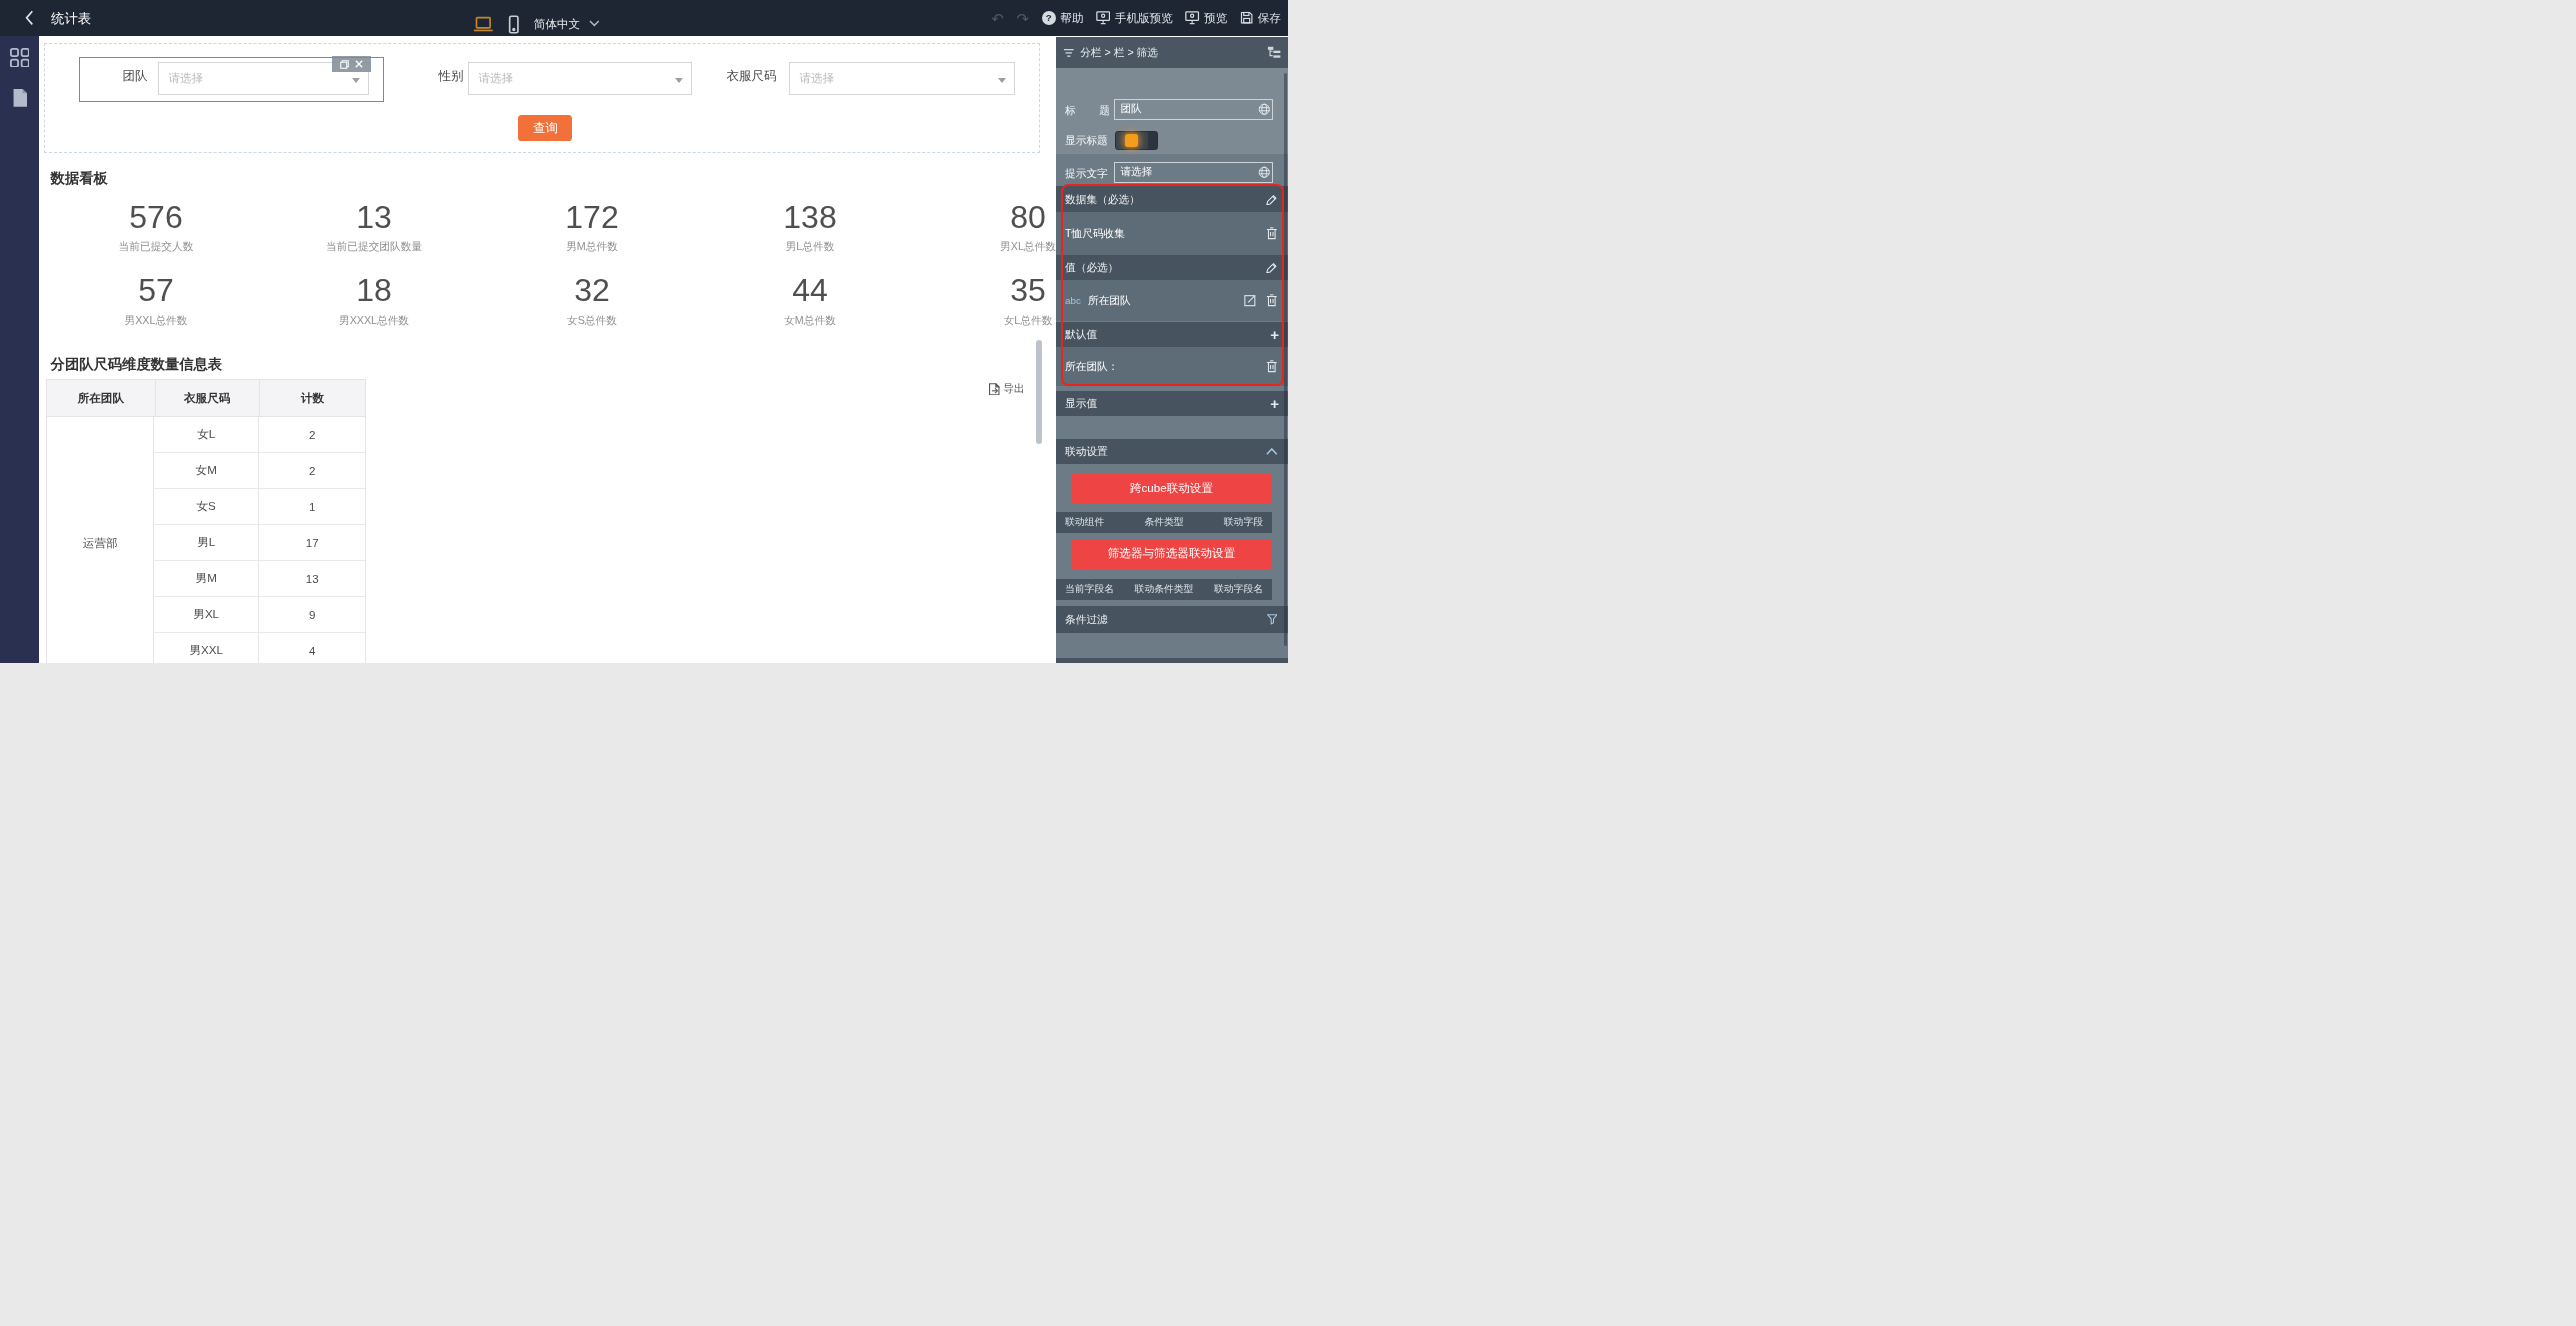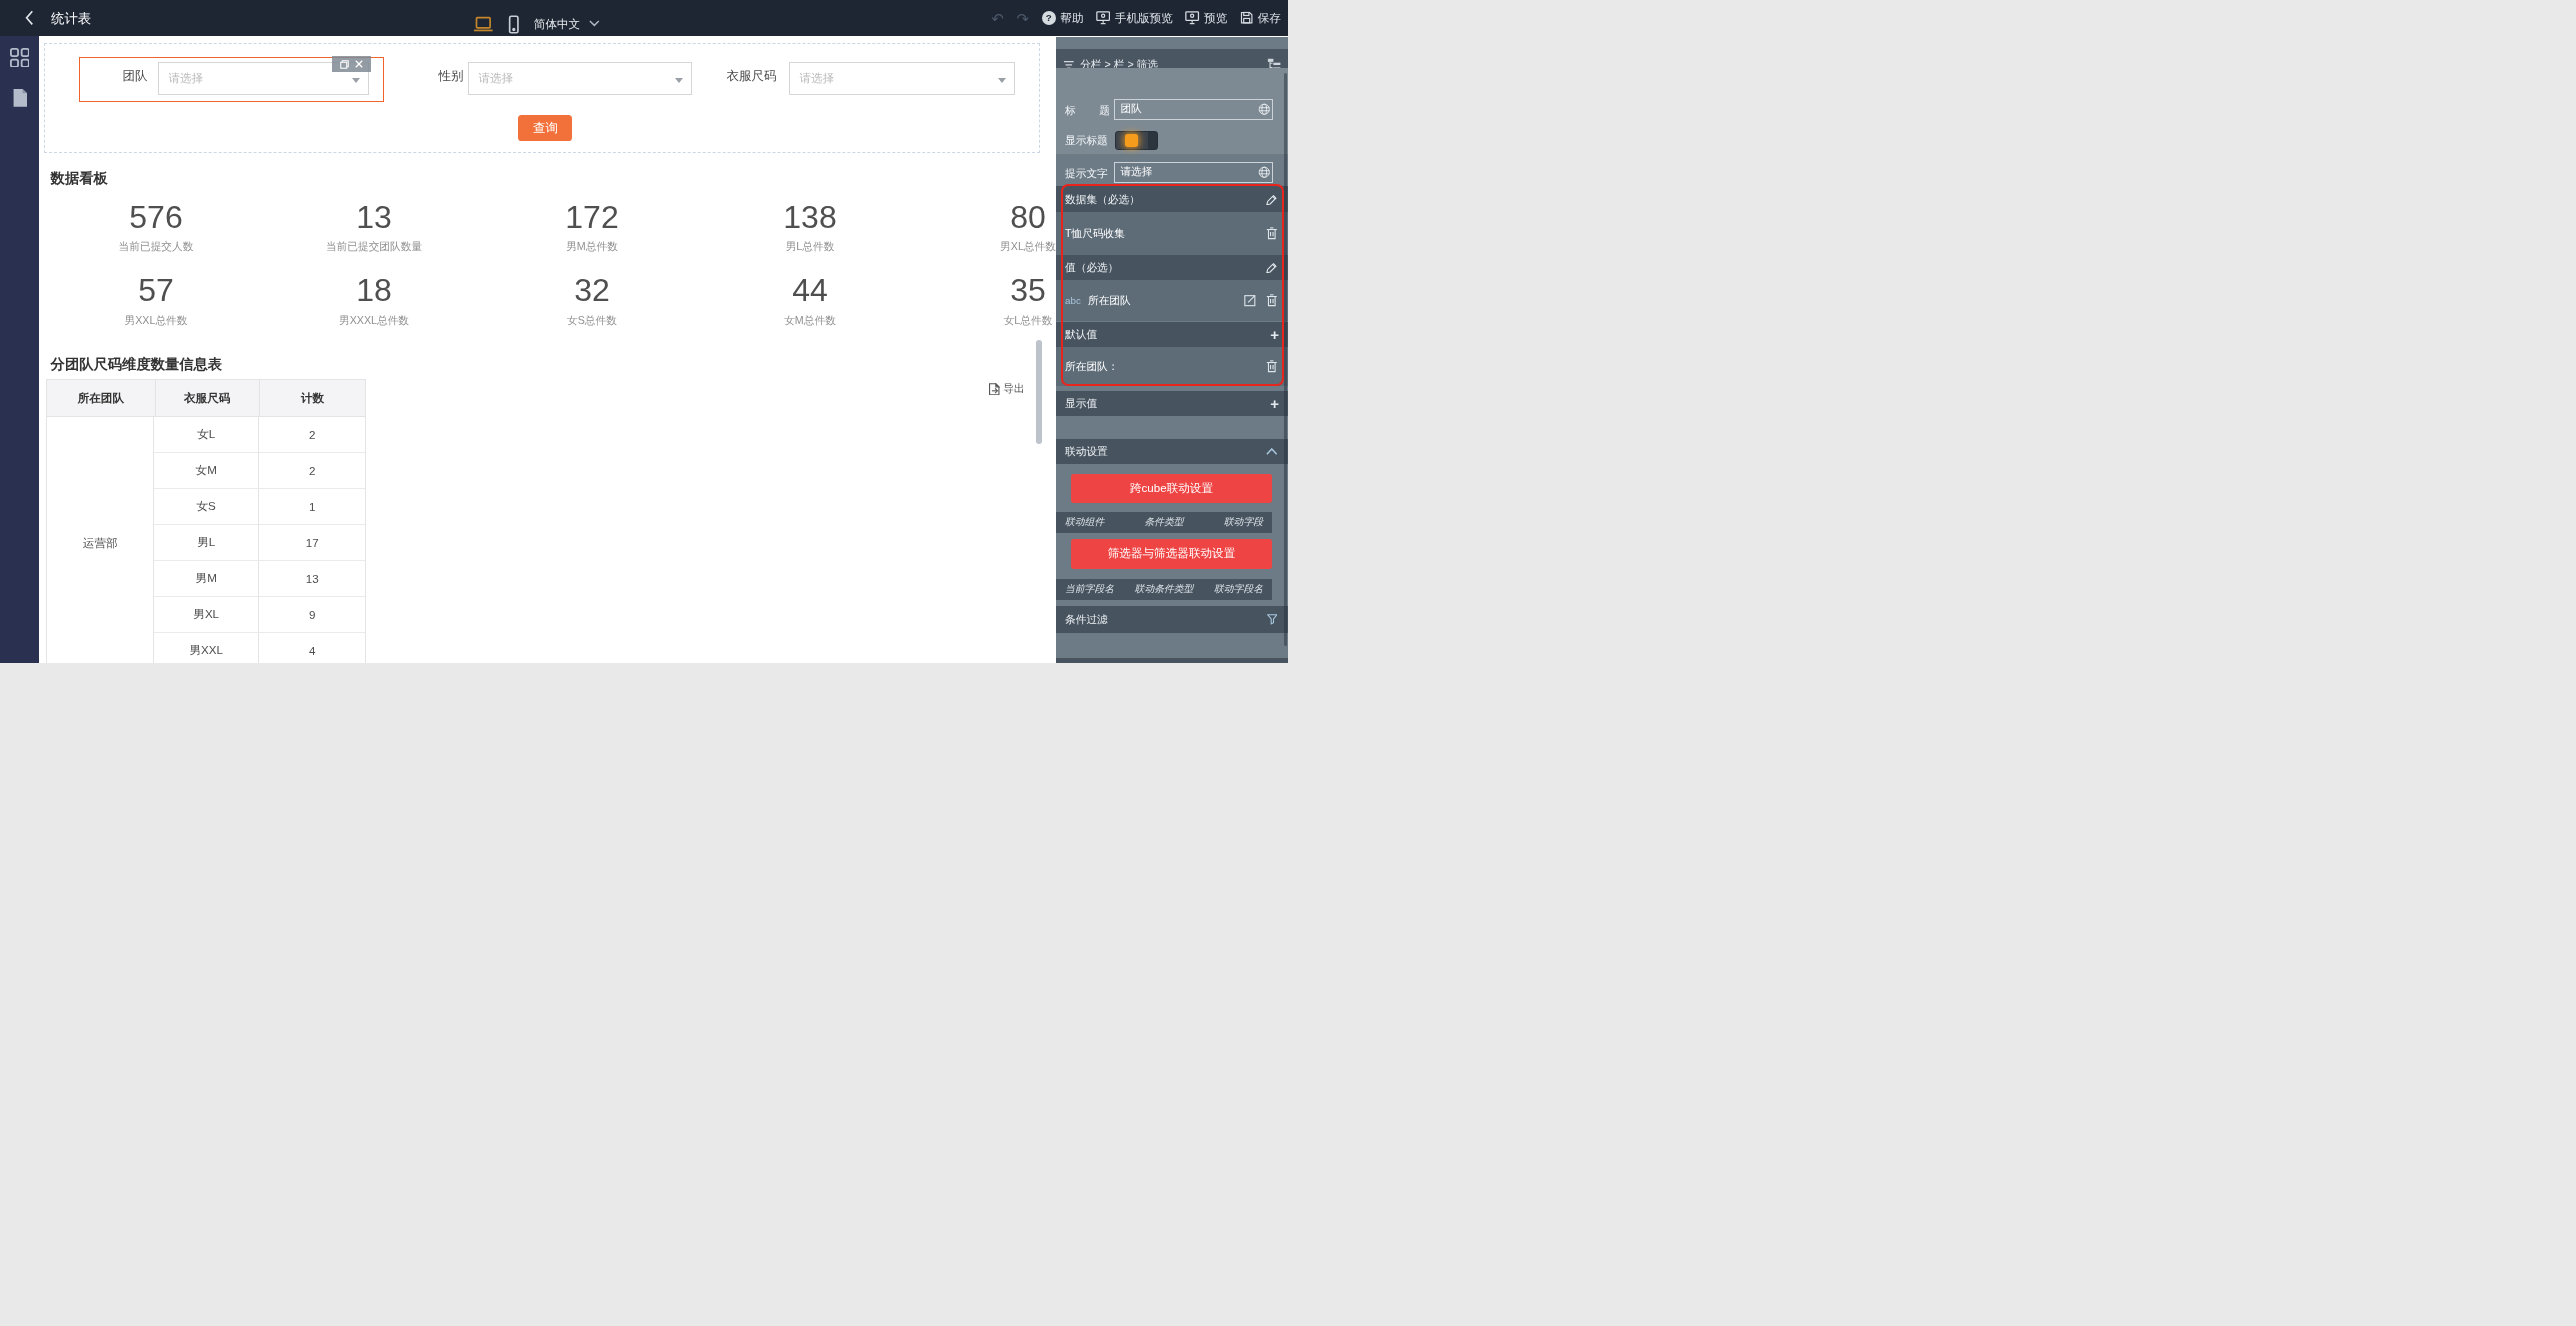--- a/index.html
+++ b/index.html
@@ -62,21 +62,21 @@
   .trow { display:flex; }
   .td { height:36px; display:flex; align-items:center; justify-content:center;
         border-right:0.9px solid #e4e4e4; border-bottom:0.9px solid #eaeaea; }
   .c2 { width:105px; } .c3 { width:107px; }
 
   .main-scrollbar { position:absolute; left:997px; top:303px; width:6.3px; height:104px; background:#bcc3ca; border-radius:3.6px; cursor:pointer; }
 
   
   .panel { position:absolute; left:1056px; top:37px; width:232px; height:627px; background:#6d7b86; z-index:25; }
   .p-header { position:absolute; left:0; top:0; width:232px; height:31px; background:#4a5662;
-              display:flex; align-items:center; padding:0 7.2px; gap:5.4px;margin-top:12px; }
+              display:flex; align-items:center; padding:0 7.2px; gap:5.4px; }
   .p-crumb { font-size:10.7px; color:#e9eef2; flex:1; }
   .p-fields { position:absolute; left:0; top:31px; width:232px; height:86px; background:#7d8a94; }
   .p-label { position:absolute; left:9px; font-size:10.7px; color:#f4f7f9; }
   .jlabel { display:inline-block; width:45px; text-align:justify; text-align-last:justify; }
   .p-input { position:absolute; left:58px; width:159px; height:20.6px; background:transparent;
              border:0.9px solid #ccd3d8; color:#fff; font-size:10.7px; padding:0 18px 0 5.4px;
              font-family:"Liberation Sans",sans-serif; }
   .globe { position:absolute; width:12.5px; height:12.5px; left:202px; }
   .toggle { position:absolute; left:59px; top:63px; width:43px; height:19px; border-radius:2.7px; cursor:pointer;
             background:linear-gradient(90deg,#3a434e 0 32px,#2c343e 32px 100%); border:0.9px solid #262e37; }
@@ -95,21 +95,21 @@
   .abc-badge { color:#a9c6dd; font-size:9.8px; }
   .icon-btn { width:14.3px; height:14.3px; display:flex; align-items:center; justify-content:center; cursor:pointer; }
   .plus { color:#e3eaef; font-size:15px; font-weight:bold; line-height:1; cursor:pointer; }
 
   .red-frame { position:absolute; left:4.5px; top:147px; width:223px; height:202px; border:2.7px solid #e8251d;
                border-radius:7.2px; pointer-events:none; z-index:6; }
 
   .p-btn { position:absolute; left:15px; width:201px; background:#ef4444; border:none; border-radius:2.7px;
            color:#fff; font-size:11.6px; cursor:pointer; }
   .p-strip { position:absolute; left:0; width:216px; height:20.6px; background:#47535f; color:#dde5ea; font-size:9.8px;
-             display:flex; align-items:center; justify-content:space-between; padding:0 9px;font-style:italic; }
+             display:flex; align-items:center; justify-content:space-between; padding:0 9px; }
   .p-partial { position:absolute; left:0; top:621px; width:232px; height:5.4px; background:#47535f; }
   .p-scroll { position:absolute; right:0.9px; top:36px; width:3.6px; height:573px; background:rgba(40,50,60,.5); border-radius:1.8px; cursor:pointer; }
 </style>
 </head>
 <body>
 
 <div id="screen">
 
   <div class="topbar">
     <svg class="tb-back" viewBox="0 0 24 24" fill="none" stroke="#dfe4ea" stroke-width="2">

